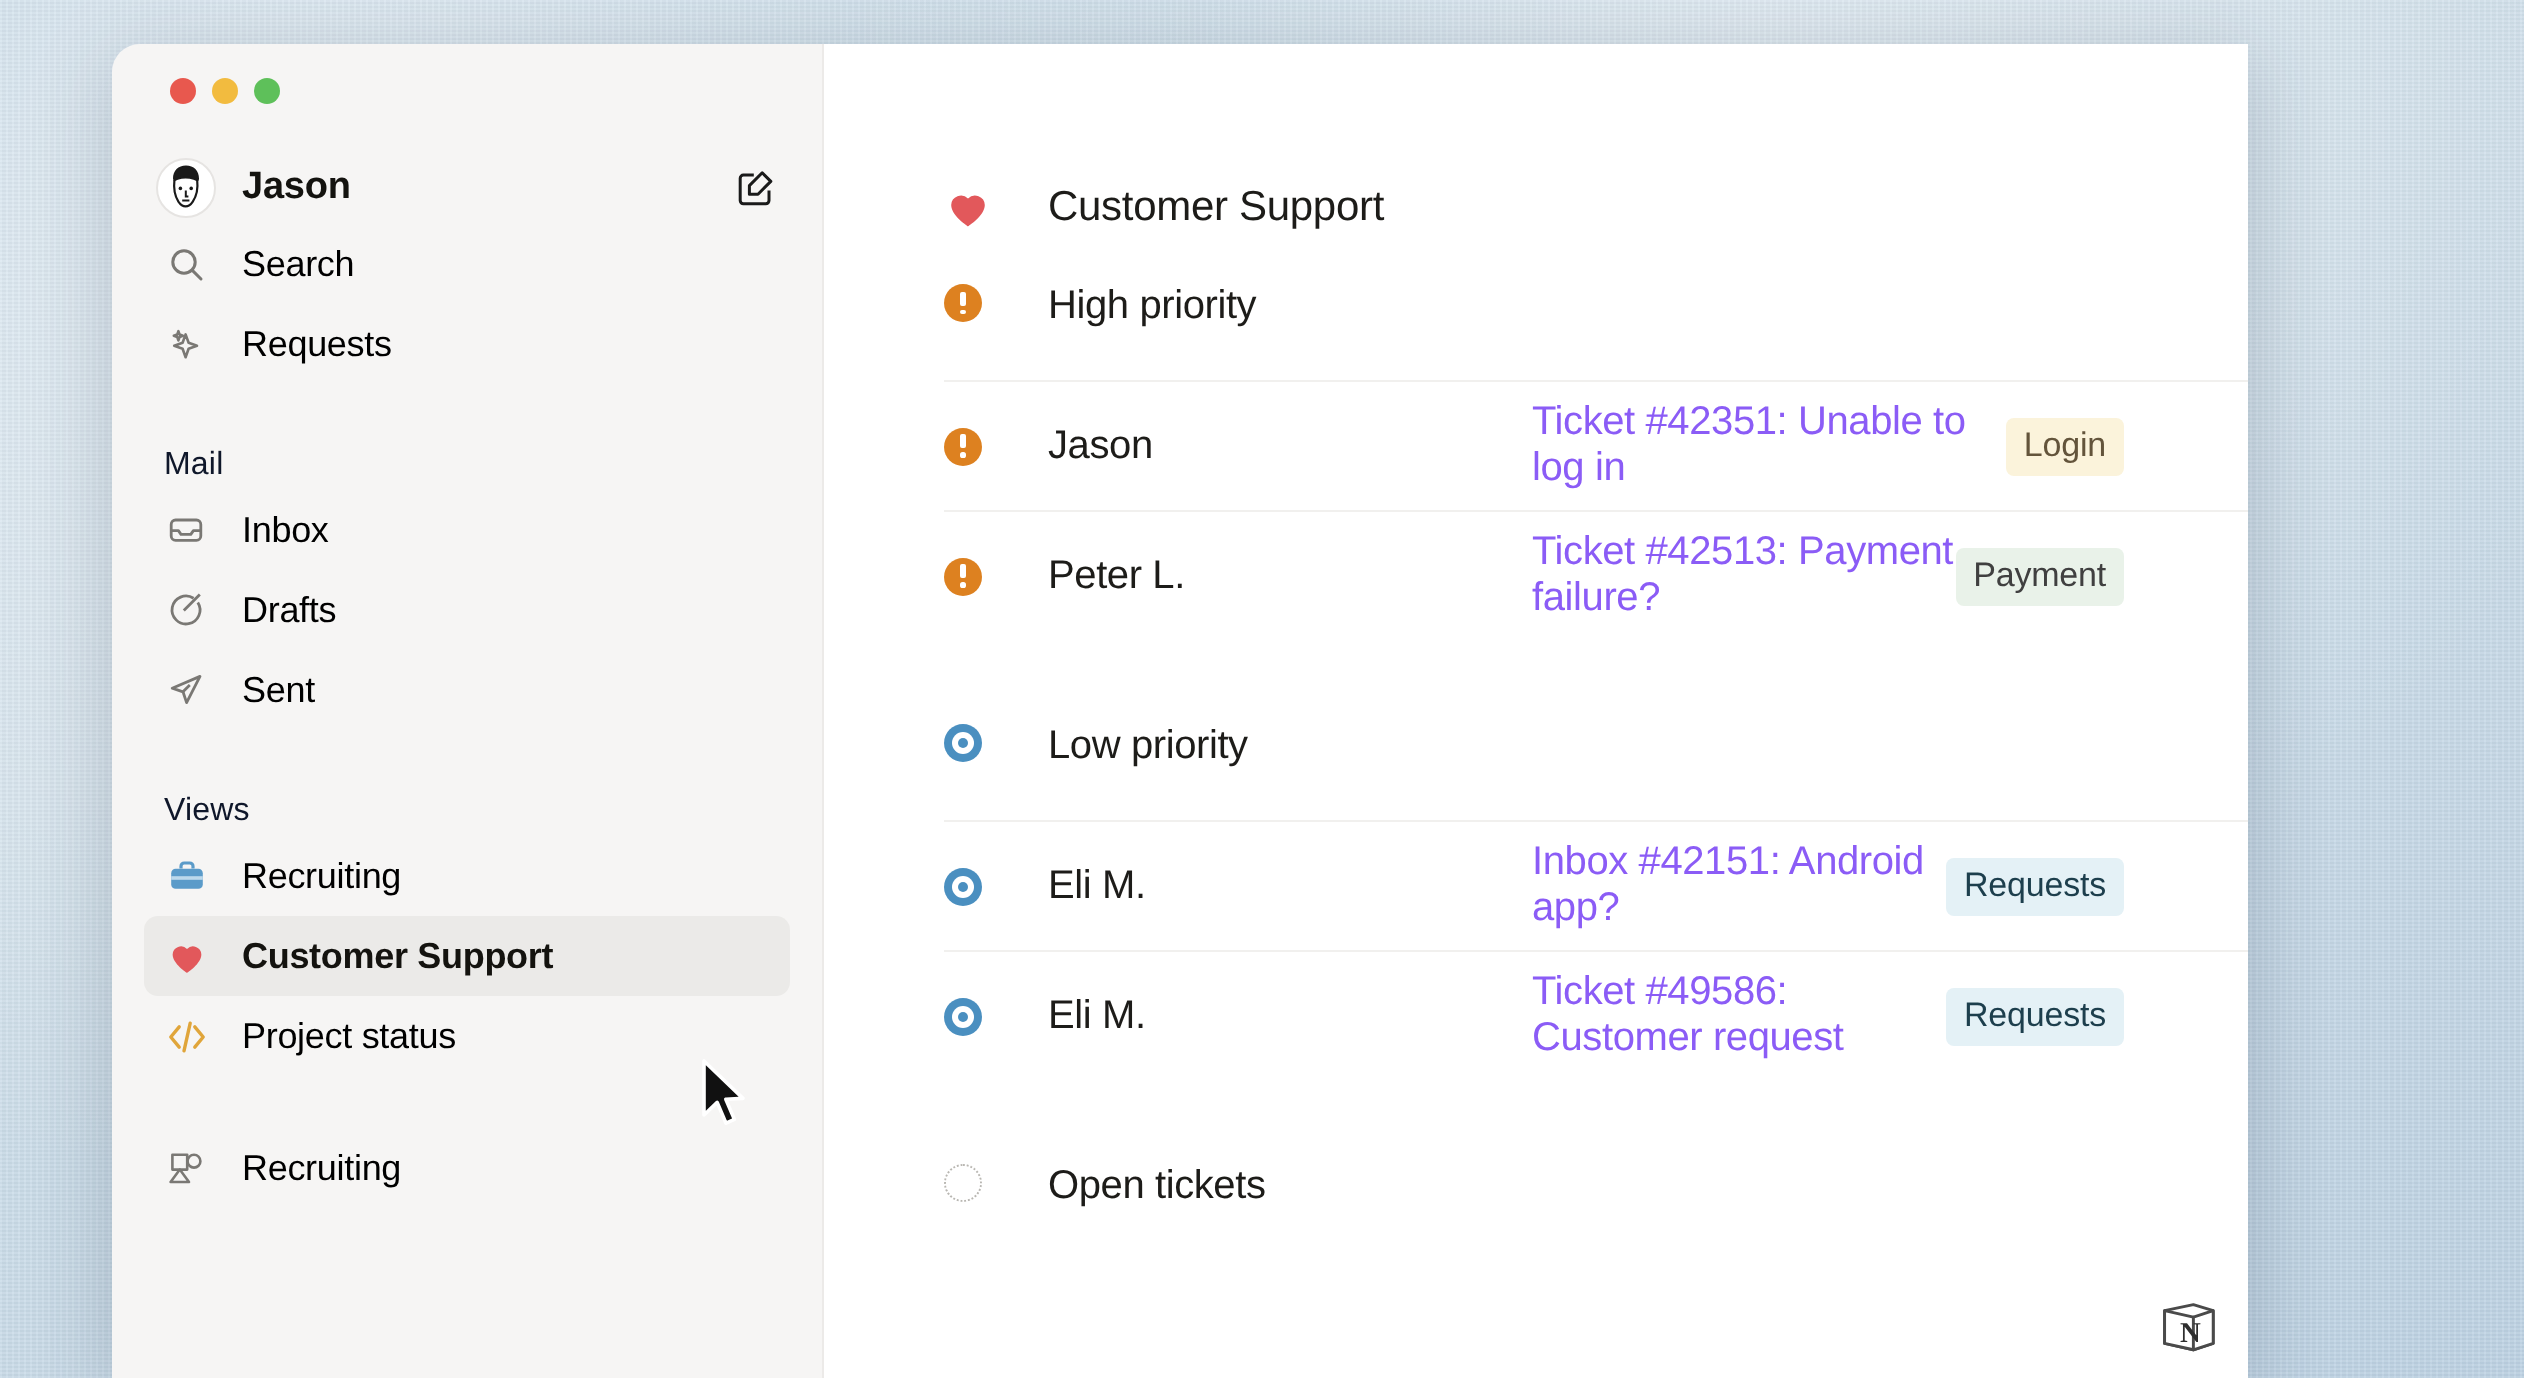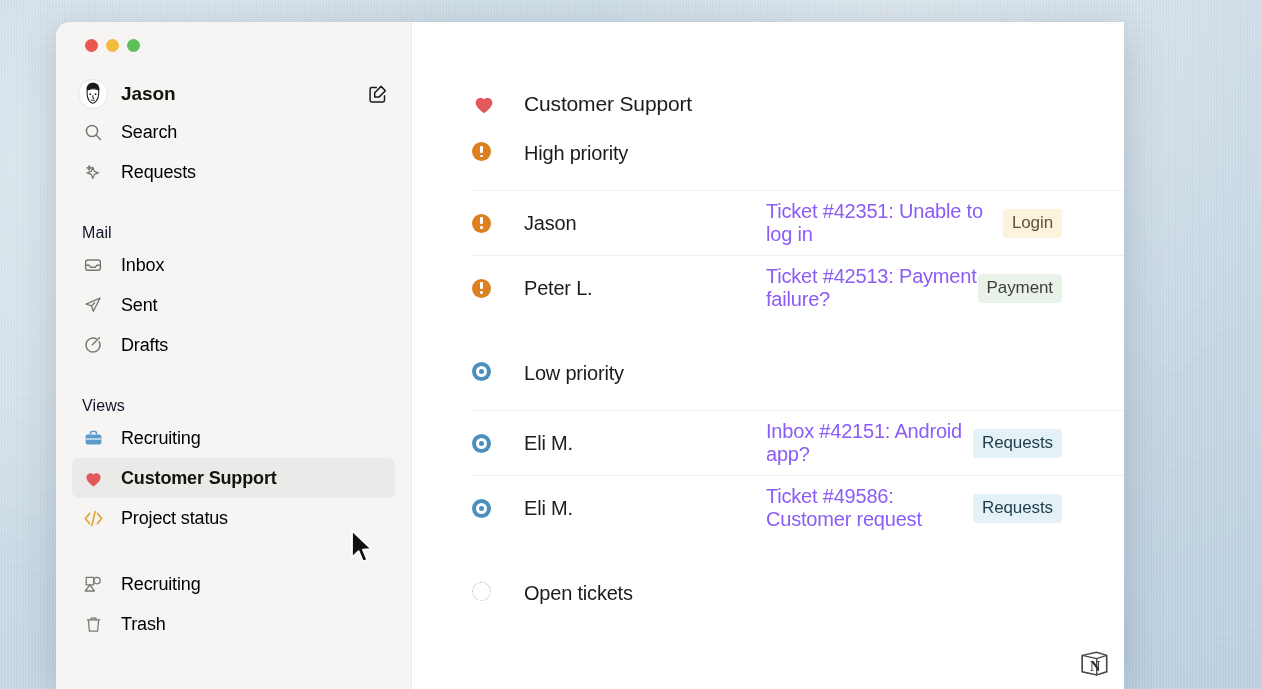--- a/index.html
+++ b/index.html
@@ -339,35 +339,35 @@
             <rect x="2.6" y="5" width="14.8" height="10.2" rx="2.2"></rect>
             <path d="M2.6 10.3h3.6l1.3 1.9h4.9l1.3-1.9h3.7"></path>
           </svg>
         </span>
         <span class="lbl">Inbox</span>
       </div>
 
       <div class="nav-item">
         <span class="ico">
           <svg width="20" height="20" viewBox="0 0 20 20" fill="none" stroke="#7a7874" stroke-width="1.4" stroke-linejoin="round">
+            <path d="M13.8 4.1A7 7 0 1 0 15.9 6.2"></path>
+            <path d="M16.9 2.2l-8 8"></path>
+          </svg>
+        </span>
+        <span class="lbl">Drafts</span>
+      </div>
+
+      <div class="nav-item">
+        <span class="ico">
+          <svg width="20" height="20" viewBox="0 0 20 20" fill="none" stroke="#7a7874" stroke-width="1.4" stroke-linejoin="round">
             <path d="M17 3.2L3.1 9.1l5.4 1.8 1.8 5.4z"></path>
             <path d="M8.5 10.9l3.4-3.4"></path>
           </svg>
         </span>
         <span class="lbl">Sent</span>
-      </div>
-
-      <div class="nav-item">
-        <span class="ico">
-          <svg width="20" height="20" viewBox="0 0 20 20" fill="none" stroke="#7a7874" stroke-width="1.4" stroke-linejoin="round">
-            <path d="M13.8 4.1A7 7 0 1 0 15.9 6.2"></path>
-            <path d="M16.9 2.2l-8 8"></path>
-          </svg>
-        </span>
-        <span class="lbl">Drafts</span>
       </div>
 
       <div class="section-title">Views</div>
 
       <div class="nav-item">
         <span class="ico">
           <svg width="21" height="21" viewBox="0 0 21 21">
             <rect x="2.6" y="6.4" width="15.8" height="10" rx="2.2" fill="#5b9bc9"></rect>
             <path d="M7.5 6.2V5.1a1.6 1.6 0 0 1 1.6-1.6h2.8a1.6 1.6 0 0 1 1.6 1.6v1.1" fill="none" stroke="#5b9bc9" stroke-width="1.6"></path>
             <rect x="2.6" y="10.1" width="15.8" height="1.8" fill="#bcd9ec"></rect>
@@ -402,30 +402,20 @@
         <span class="ico">
           <svg width="20" height="20" viewBox="0 0 20 20" fill="none" stroke="#7a7874" stroke-width="1.3" stroke-linejoin="round">
             <path d="M3.2 3.4h7.4v7.4H3.2z"></path>
             <path d="M14 3.4a3.2 3.2 0 1 1 0 6.4 3.2 3.2 0 0 1 0-6.4z"></path>
             <path d="M6.9 10.8l4.6 6.2H2.3z"></path>
           </svg>
         </span>
         <span class="lbl">Recruiting</span>
       </div>
 
-      <div class="nav-item">
-        <span class="ico">
-          <svg width="19" height="19" viewBox="0 0 19 19" fill="none" stroke="#7a7874" stroke-width="1.3" stroke-linejoin="round">
-            <path d="M2.8 4.9h13.4"></path>
-            <path d="M4.4 4.9l1 11.3h8.2l1-11.3"></path>
-            <path d="M7.1 4.9V3.2h4.8v1.7"></path>
-          </svg>
-        </span>
-        <span class="lbl">Trash</span>
-      </div>
 
     </div>
 
     <div id="main">
 
       <div class="page-header">
         <span class="emoji">
           <svg width="24" height="24" viewBox="0 0 24 24">
             <path d="M12 21.2s-8.4-5.3-8.4-10.7A4.9 4.9 0 0 1 12 7.3a4.9 4.9 0 0 1 8.4 3.2c0 5.4-8.4 10.7-8.4 10.7z" fill="#e2585b"></path>
           </svg>

